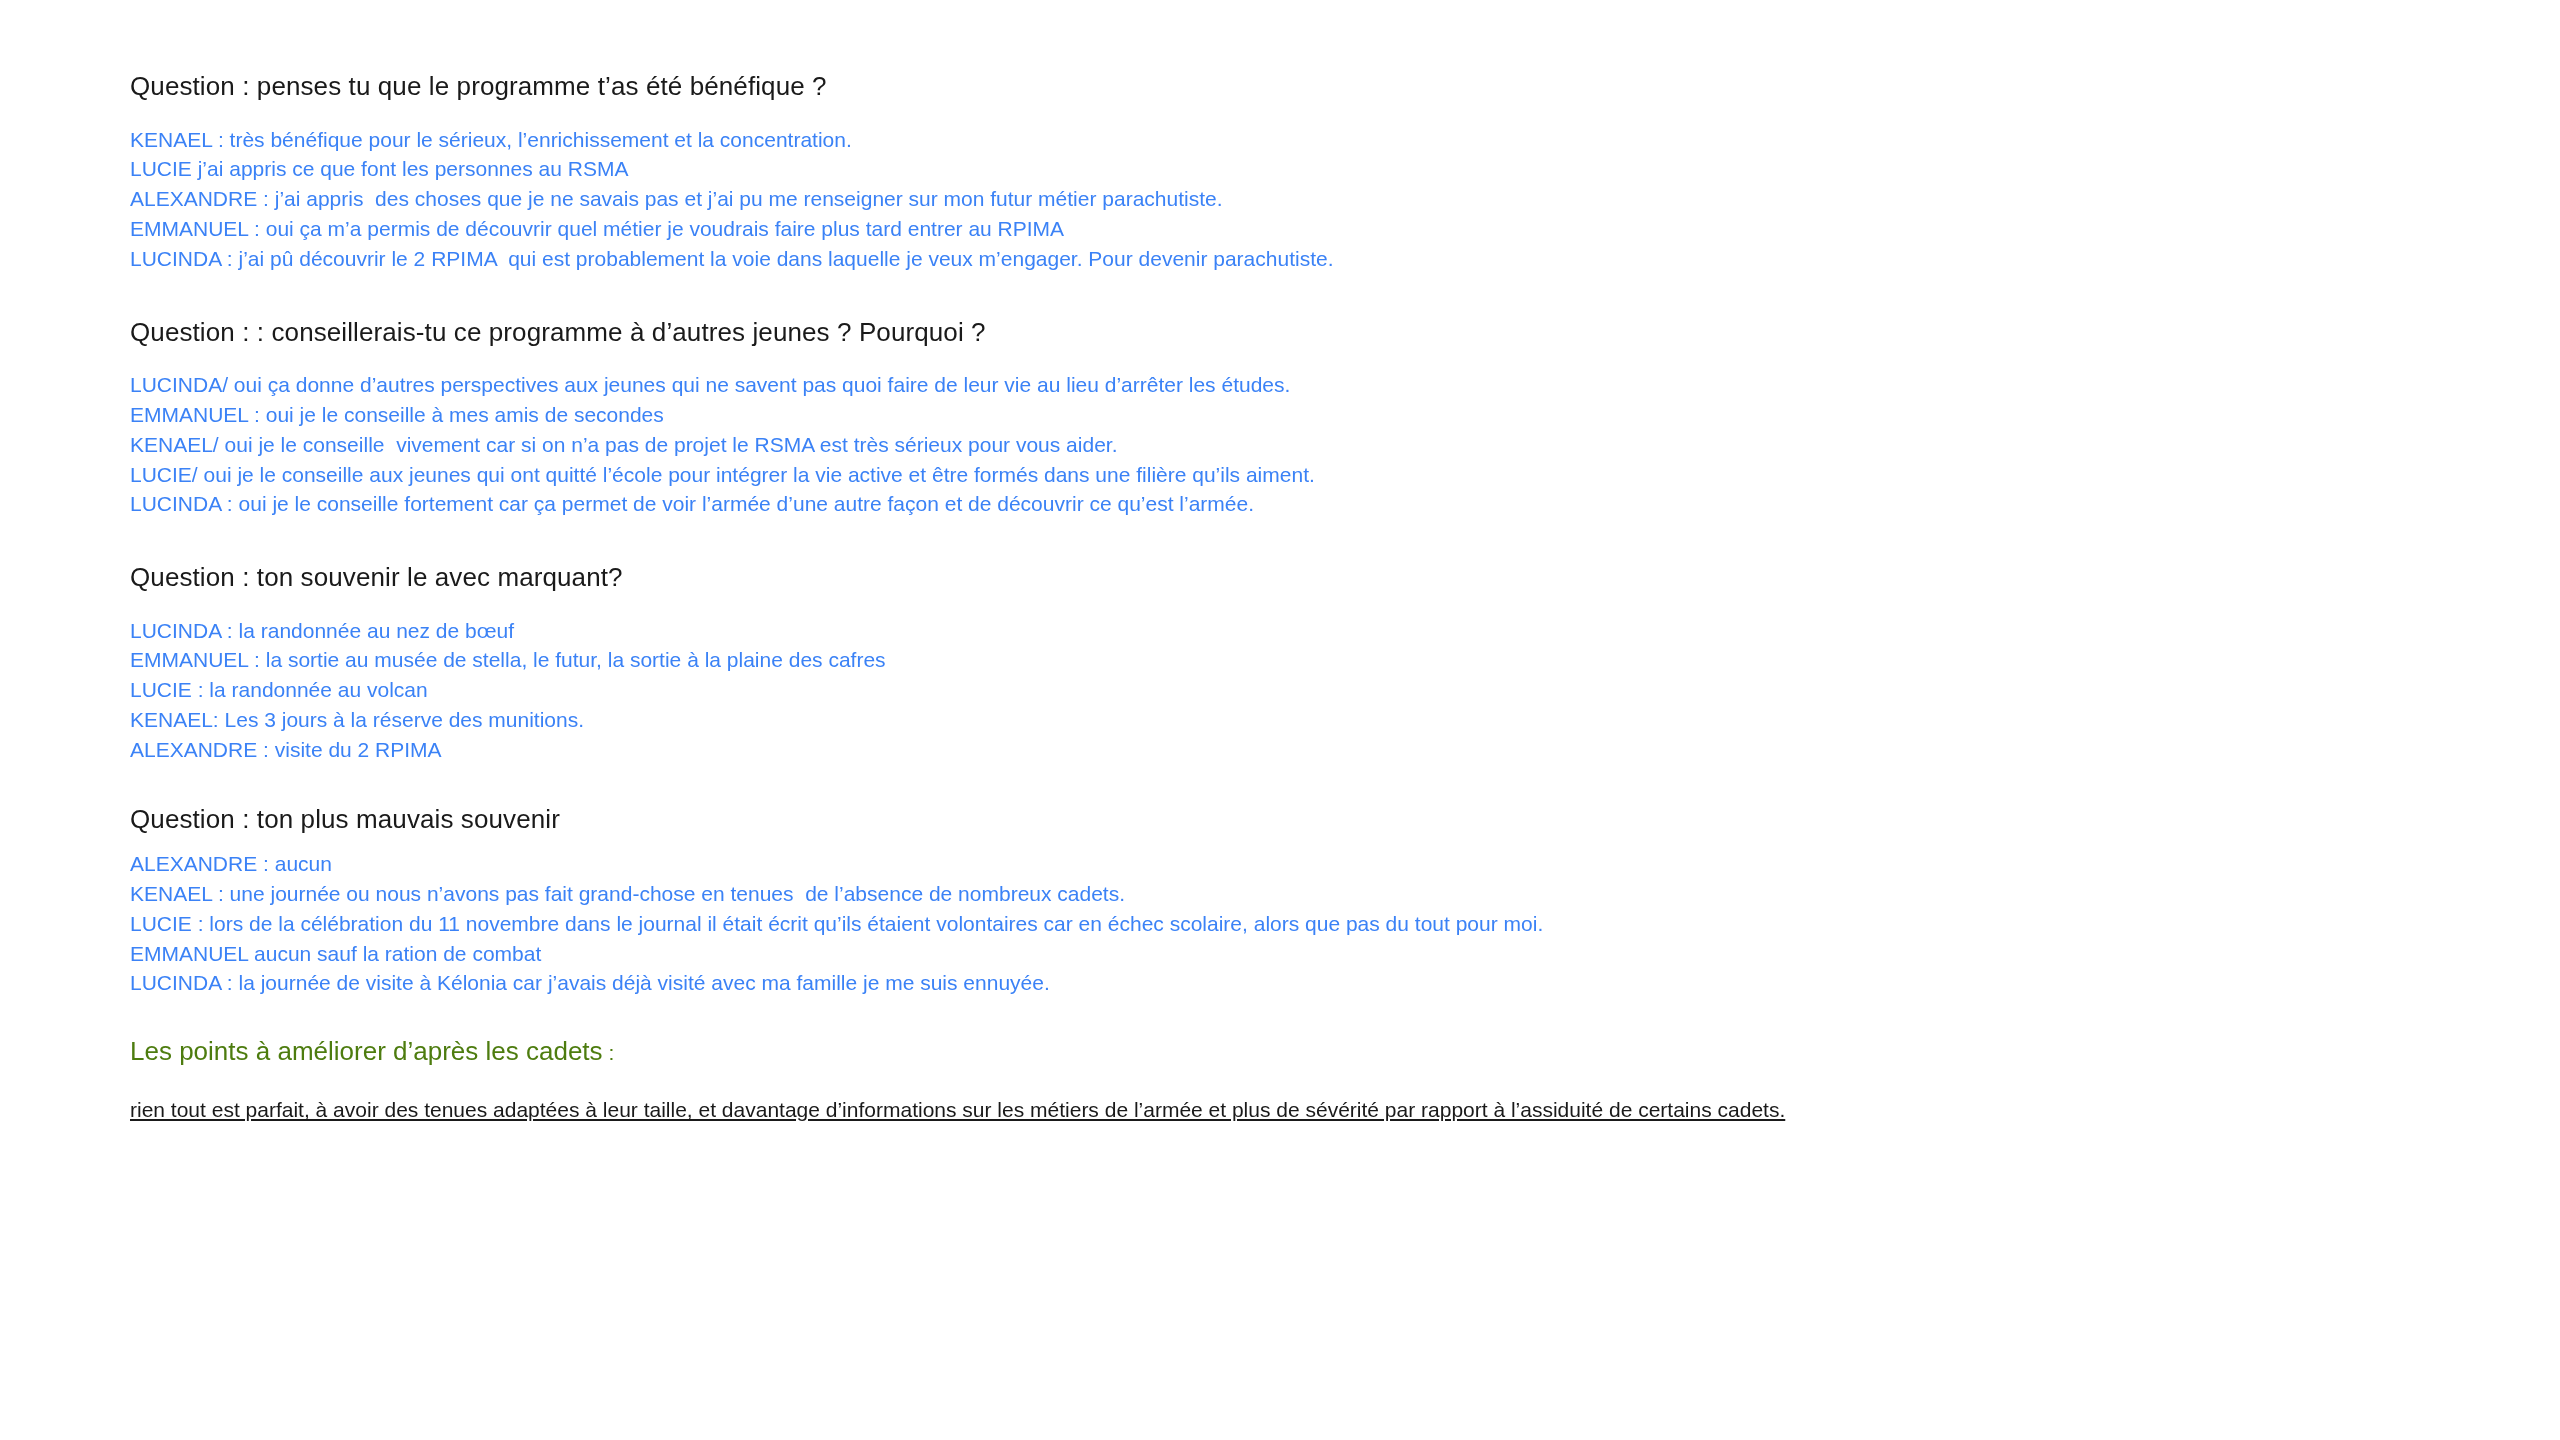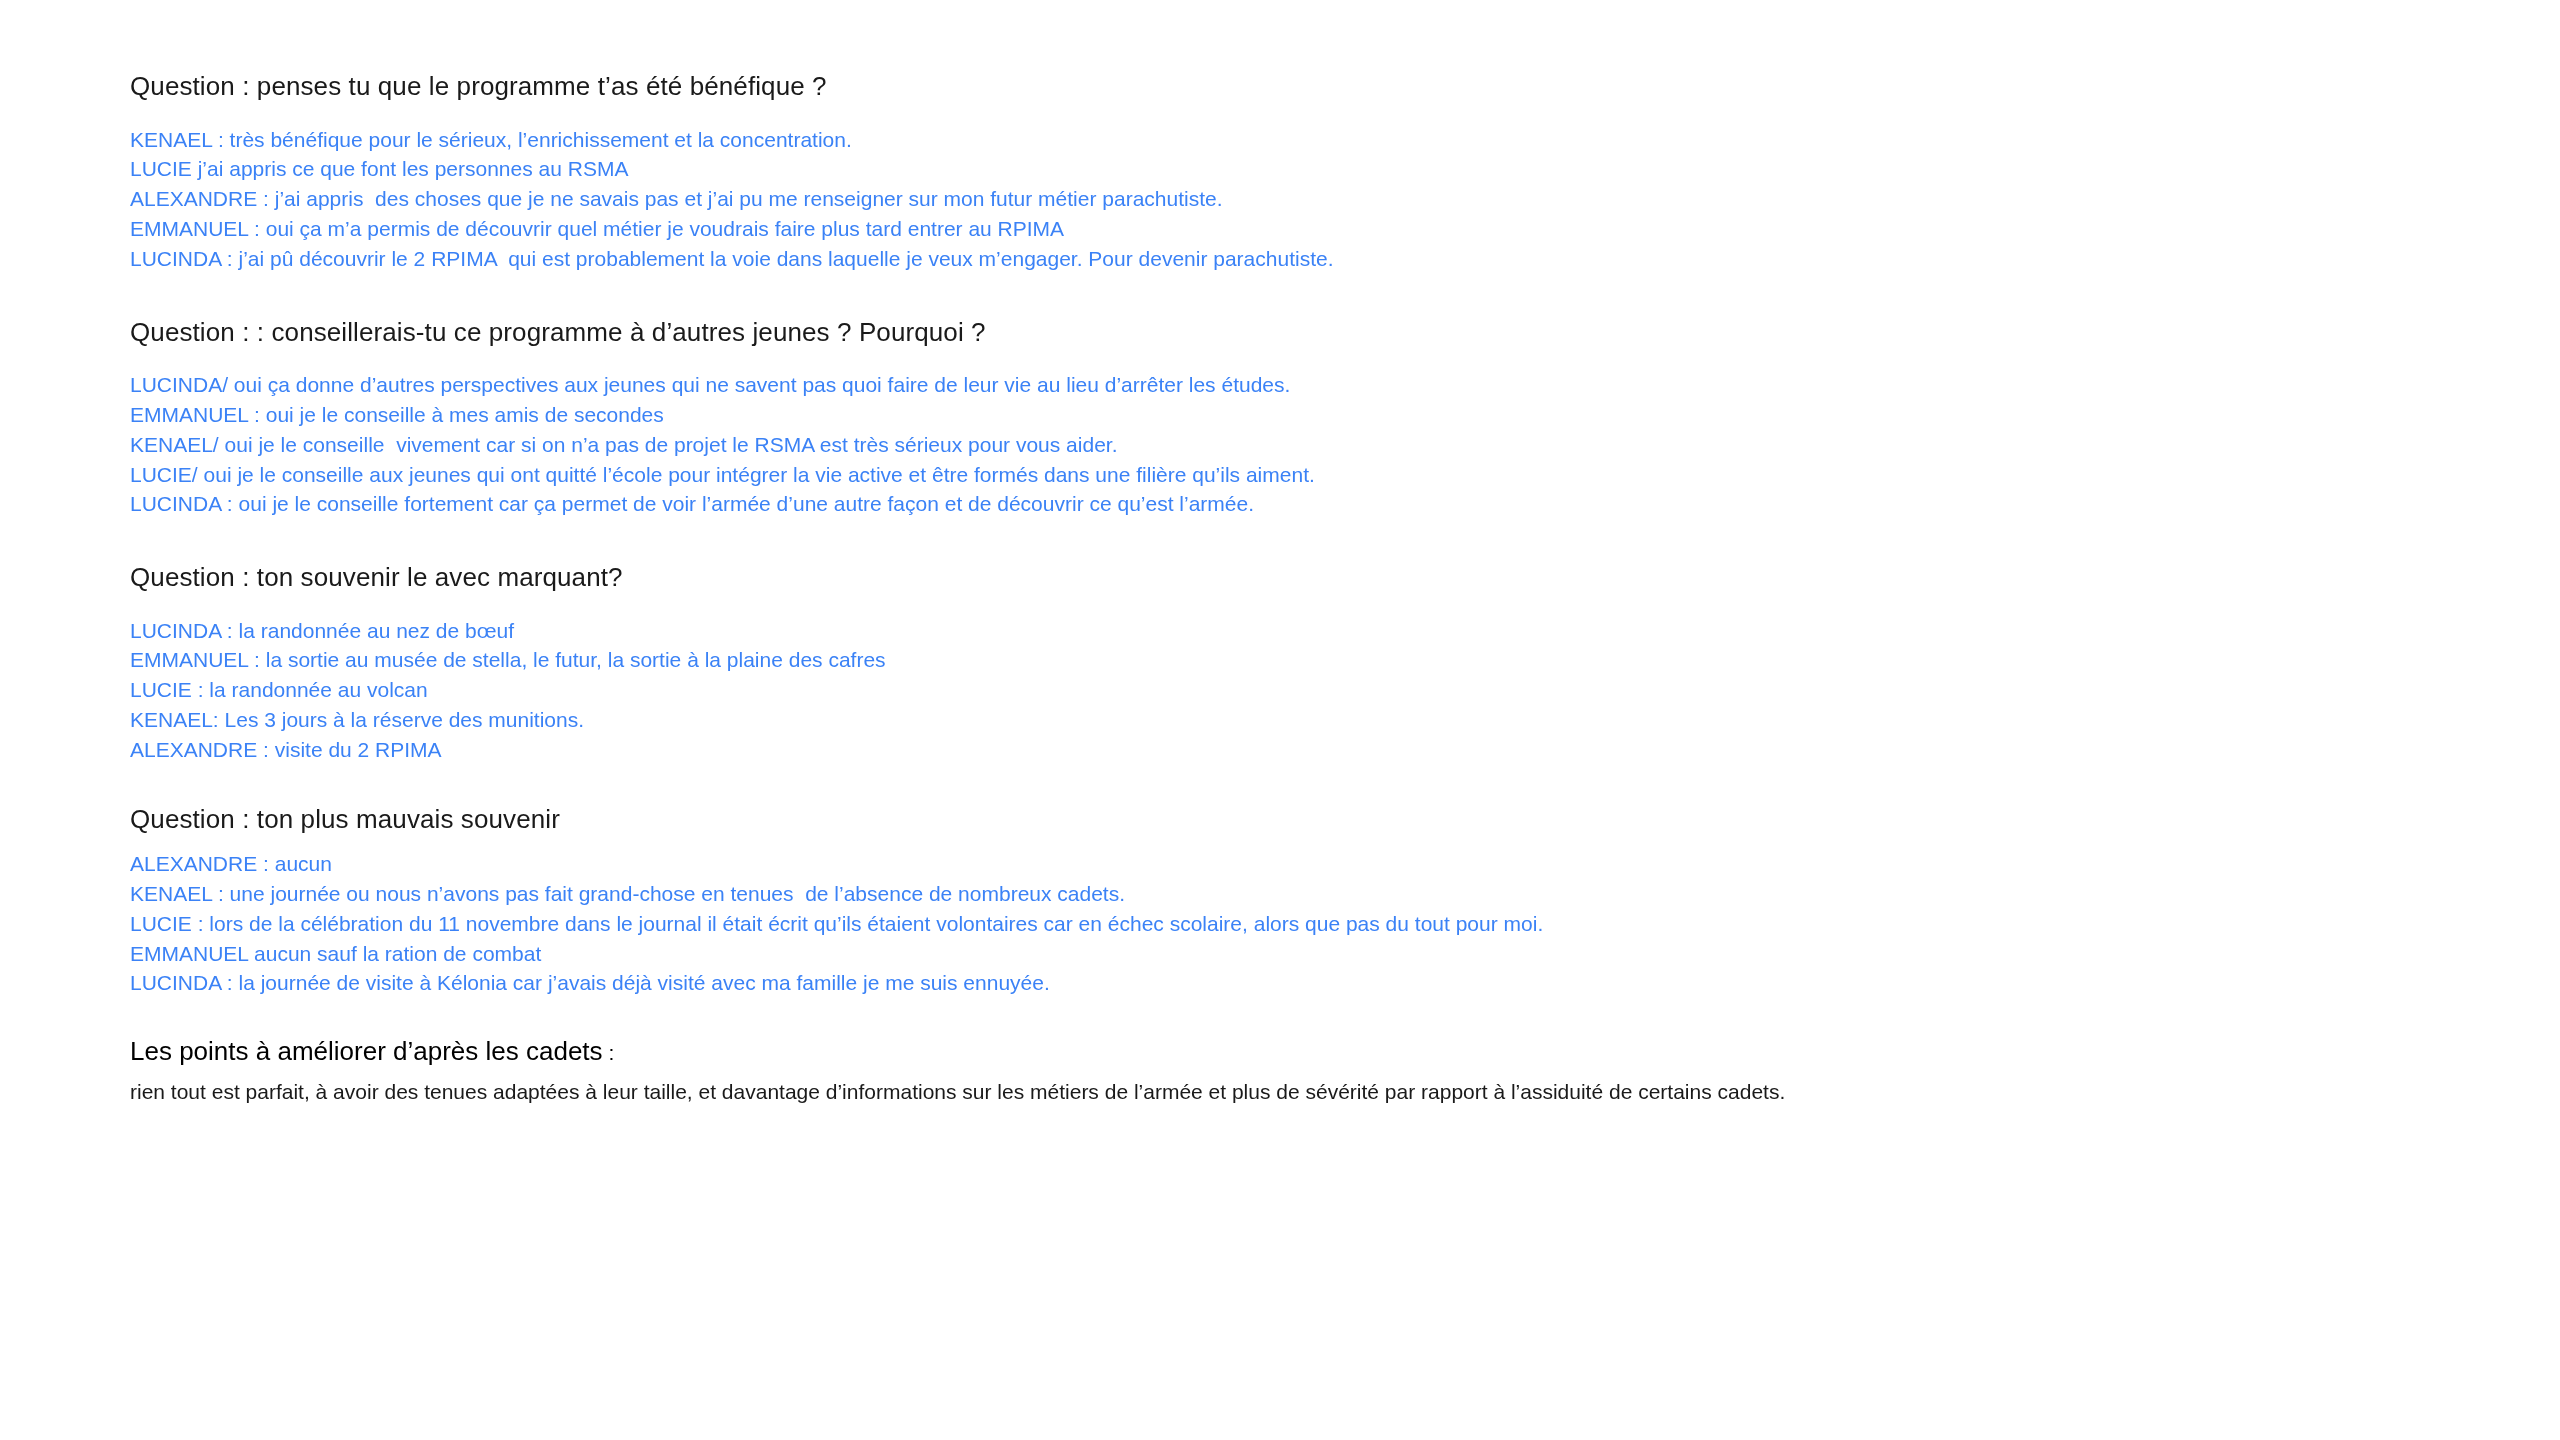--- a/index.html
+++ b/index.html
@@ -42,31 +42,32 @@
     font-size: 21px;
     line-height: 1.42;
     color: #3b82f6;
     white-space: pre-wrap;
   }
   .gap-large { height: 42px; }
   .gap-mid { height: 38px; }
   .improve-heading {
     font-size: 26px;
     font-weight: 400;
-    color: #000000;
+    color: #4d7c0f;
     margin: 0;
   }
   .improve-heading .colon {
     font-size: 21px;
   }
   .improve-text {
     font-size: 21px;
     line-height: 1.45;
     color: #1a1a1a;
-    margin-top: 10px;
+    margin-top: 28px;
+    text-decoration: underline;
   }
   .tight-answers { margin-top: 14px; }
 </style>
 </head>
 <body>
 
 <div class="page">
   <div class="doc">
 
     <div class="section">

